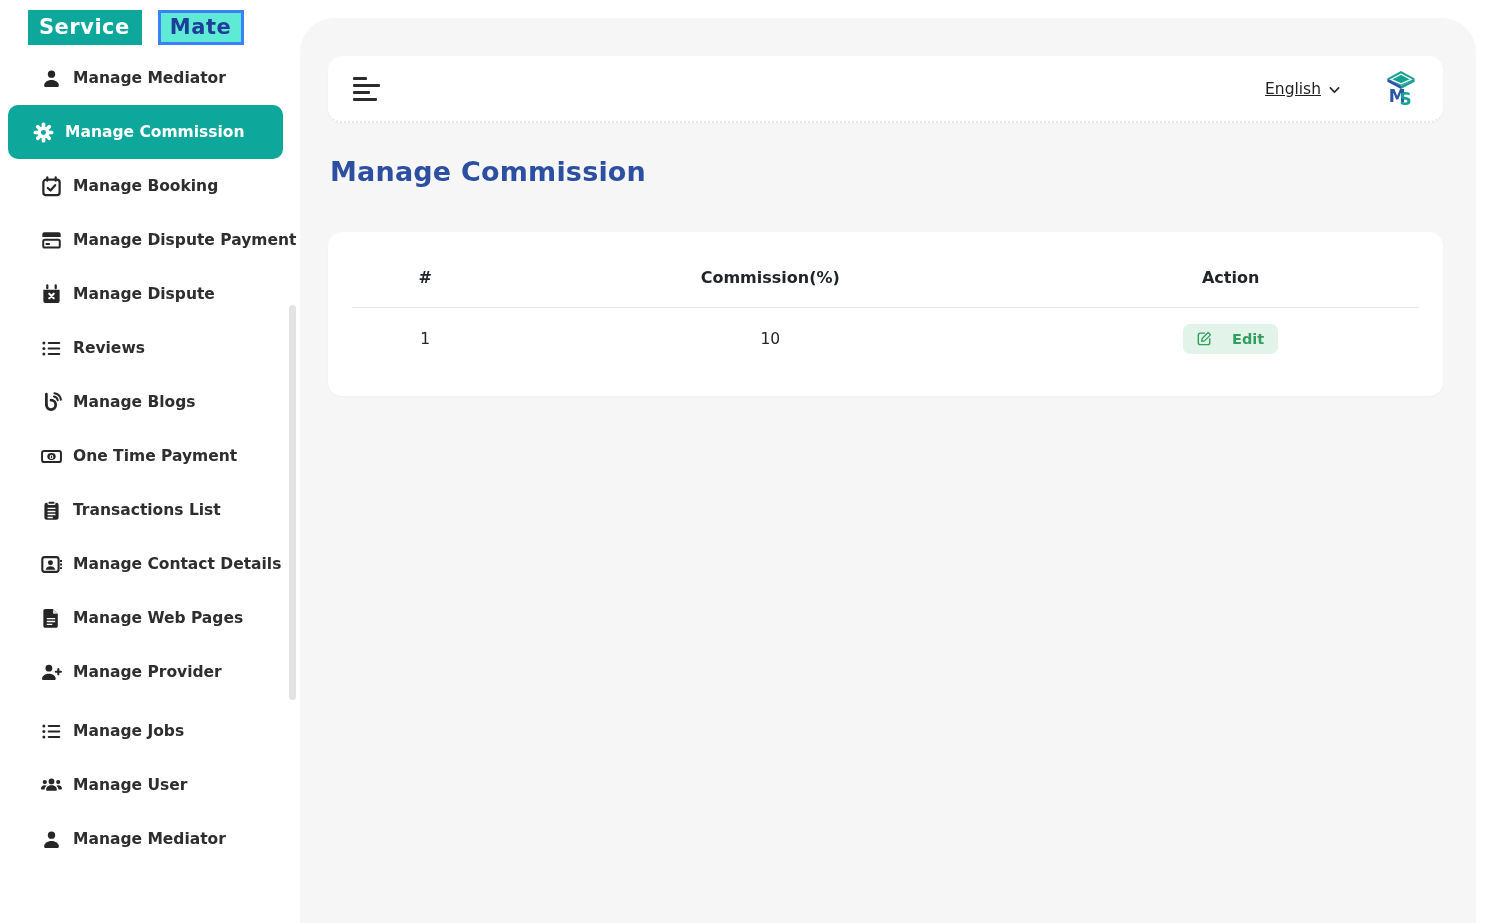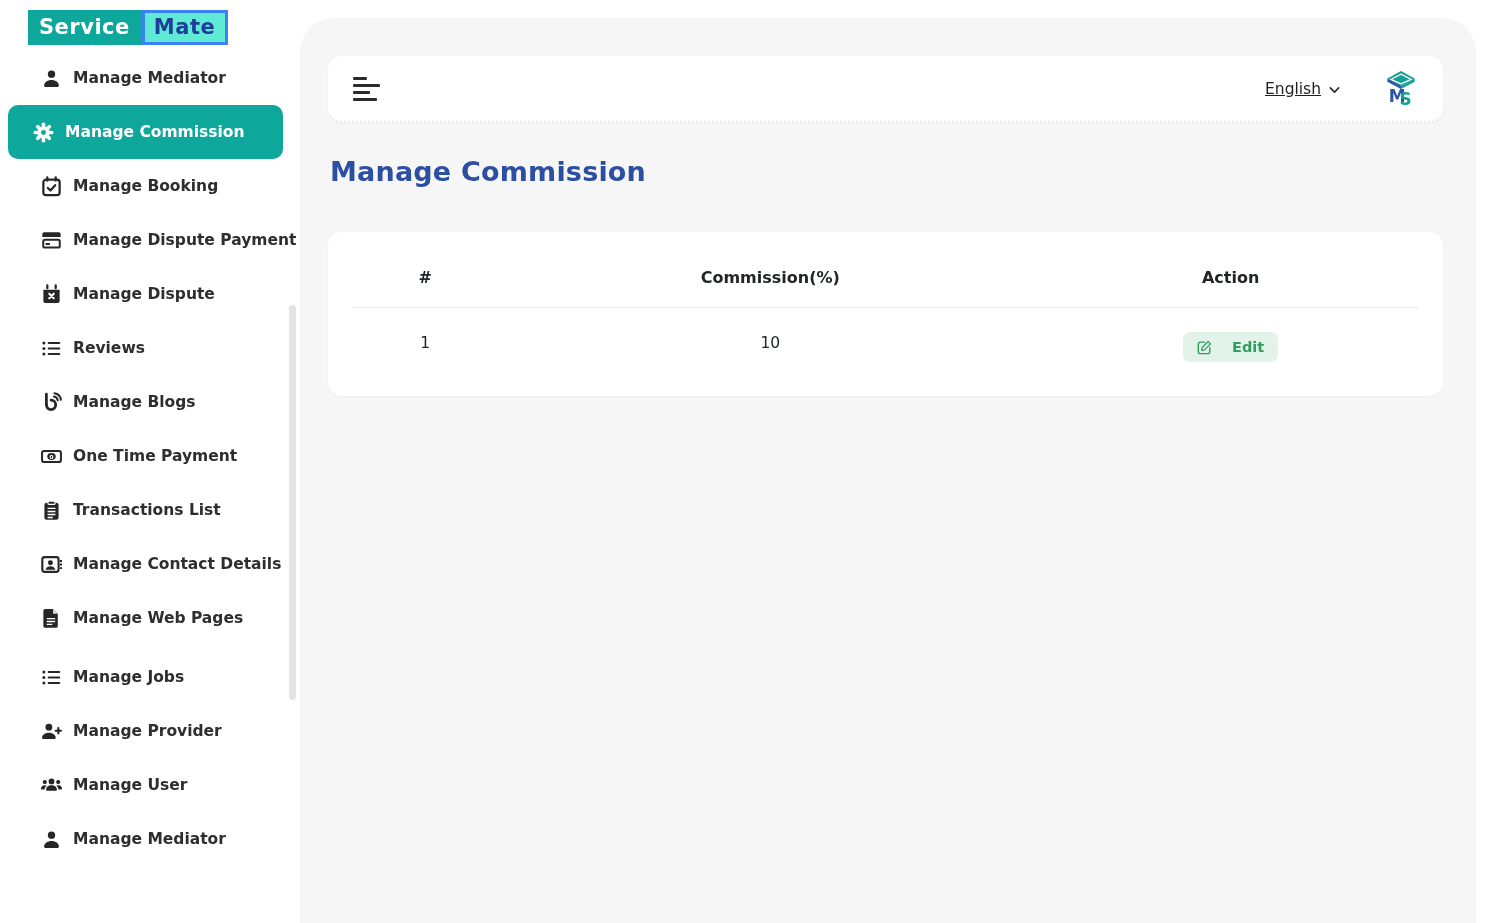--- a/index.html
+++ b/index.html
@@ -3,21 +3,21 @@
 <meta charset="utf-8">
 <style>
   * { margin:0; padding:0; box-sizing:border-box; }
   html,body { width:1487px; height:923px; overflow:hidden; background:#ffffff;
     font-family:"DejaVu Sans","Liberation Sans",sans-serif; }
   body { position:relative; }
 
   
   .sidebar { position:absolute; left:0; top:0; width:298px; height:923px;
     background:#ffffff; z-index:3; }
-  .brand { display:inline-flex; align-items:stretch; margin:10px 0 0 28px; }
+  .brand { display:inline-flex; align-items:stretch; margin:10px 0 0 28px;gap:16px; }
   .brand-service { background:#0EA79B; color:#ffffff; font-weight:800;
     font-size:21px; padding:5px 12px 6px 11px; letter-spacing:.5px; }
   .brand-mate { background:#5eead4; border:3px solid #3b82f6; color:#1D3E99;
     font-weight:800; font-size:21px; padding:2px 10px 3px 9px; letter-spacing:.5px; }
   .nav { margin-top:6px; }
   .nav-item { height:54px; display:flex; align-items:center; padding-left:40px;
     color:#2E2E2E; font-weight:600; font-size:15.5px; cursor:pointer; }
   .nav-item .nav-icon { width:22px; height:22px; margin-right:11px; display:flex;
     align-items:center; justify-content:center; color:#262626; flex:0 0 22px; }
   .nav-item .nav-icon svg { width:21px; height:21px; display:block; }
@@ -51,24 +51,24 @@
     font-weight:700; letter-spacing:.2px; }
 
   .table-card { margin:45px 33px 0 28px; background:#ffffff; border-radius:14px;
     padding:0 24px 22px 24px; min-height:164px;
     box-shadow:0 1px 2px rgba(0,0,0,0.03); }
   table { width:100%; border-collapse:collapse; table-layout:fixed; }
   col.c1 { width:13.7%; } col.c2 { width:51%; } col.c3 { width:35.3%; }
   th { font-size:16px; font-weight:700; color:#212529; text-align:center;
     padding:36px 0 20px 0; border-bottom:1px solid #E9E9E9; }
   td { font-size:15.5px; color:#212529; text-align:center; padding:16px 0 12px 0; }
-  .edit-btn { display:inline-flex; align-items:flex-end; gap:20px;
+  .edit-btn { display:inline-flex; align-items:flex-start; gap:20px;
     background:#E2F4E9; color:#2F9E5F; border:none; border-radius:7px;
     padding:7px 14px; font-size:14.5px; font-weight:600; cursor:pointer;
-    font-family:inherit;margin-top:8px; }
+    font-family:inherit; }
   .edit-btn svg { width:15px; height:15px; display:block; }
 </style>
 </head>
 <body>
 
 <aside class="sidebar">
   <div class="brand">
     <span class="brand-service">Service</span>
     <span class="brand-mate">Mate</span>
   </div>
@@ -189,42 +189,42 @@
           <svg viewBox="0 0 16 16">
             <path fill="currentColor" d="M3.2.8h6l3.6 3.6v9.3c0 .8-.6 1.4-1.4 1.4H3.2c-.8 0-1.4-.6-1.4-1.4V2.2C1.8 1.4 2.4.8 3.2.8z"></path>
             <path fill="#fff" opacity=".85" d="M9.2.8l3.6 3.6H9.2z"></path>
             <g stroke="#fff" stroke-width="1">
               <path d="M4.4 8.1h6.4M4.4 10.3h6.4M4.4 12.5h4.2"></path>
             </g>
           </svg>
         </span>
         <span class="nav-label">Manage Web Pages</span>
       </div>
+      <div class="nav-item">
+        <span class="nav-icon">
+          <svg viewBox="0 0 16 16" fill="currentColor">
+            <circle cx="6" cy="4.7" r="2.6"></circle>
+            <path d="M6 8.9c-3 0-5.2 1.7-5.2 3.9 0 .8.6 1 1.1 1h8.2c.5 0 1.1-.2 1.1-1 0-2.2-2.2-3.9-5.2-3.9z"></path>
+            <path d="M13.2 5.4v4M11.2 7.4h4" stroke="currentColor" stroke-width="1.6" stroke-linecap="round"></path>
+          </svg>
+        </span>
+        <span class="nav-label">Manage Provider</span>
+      </div>
       <div class="nav-item gap-before">
         <span class="nav-icon">
           <svg viewBox="0 0 16 16" fill="currentColor">
             <circle cx="2.2" cy="3.8" r="1.15"></circle>
             <rect x="5.1" y="3" width="9.6" height="1.6" rx=".8"></rect>
             <circle cx="2.2" cy="8" r="1.15"></circle>
             <rect x="5.1" y="7.2" width="9.6" height="1.6" rx=".8"></rect>
             <circle cx="2.2" cy="12.2" r="1.15"></circle>
             <rect x="5.1" y="11.4" width="9.6" height="1.6" rx=".8"></rect>
           </svg>
         </span>
         <span class="nav-label">Manage Jobs</span>
-      </div>
-      <div class="nav-item">
-        <span class="nav-icon">
-          <svg viewBox="0 0 16 16" fill="currentColor">
-            <circle cx="6" cy="4.7" r="2.6"></circle>
-            <path d="M6 8.9c-3 0-5.2 1.7-5.2 3.9 0 .8.6 1 1.1 1h8.2c.5 0 1.1-.2 1.1-1 0-2.2-2.2-3.9-5.2-3.9z"></path>
-            <path d="M13.2 5.4v4M11.2 7.4h4" stroke="currentColor" stroke-width="1.6" stroke-linecap="round"></path>
-          </svg>
-        </span>
-        <span class="nav-label">Manage Provider</span>
       </div>
       <div class="nav-item">
         <span class="nav-icon">
           <svg viewBox="0 0 16 16" fill="currentColor">
             <circle cx="8" cy="4.9" r="2.2"></circle>
             <path d="M8 7.9c-2.5 0-4.1 1.4-4.1 3.3 0 .6.4.8.9.8h6.4c.5 0 .9-.2.9-.8 0-1.9-1.6-3.3-4.1-3.3z"></path>
             <circle cx="2.9" cy="5.4" r="1.6"></circle>
             <path d="M3.4 8c-.2 0-.3-.1-.5-.1-1.8 0-2.9 1-2.9 2.5 0 .4.3.6.6.6h2.1c.1-1.3.7-2.3 1.6-2.9-.3 0-.6-.1-.9-.1z"></path>
             <circle cx="13.1" cy="5.4" r="1.6"></circle>
             <path d="M12.6 8c.2 0 .3-.1.5-.1 1.8 0 2.9 1 2.9 2.5 0 .4-.3.6-.6.6h-2.1c-.1-1.3-.7-2.3-1.6-2.9.3 0 .6-.1.9-.1z"></path>

